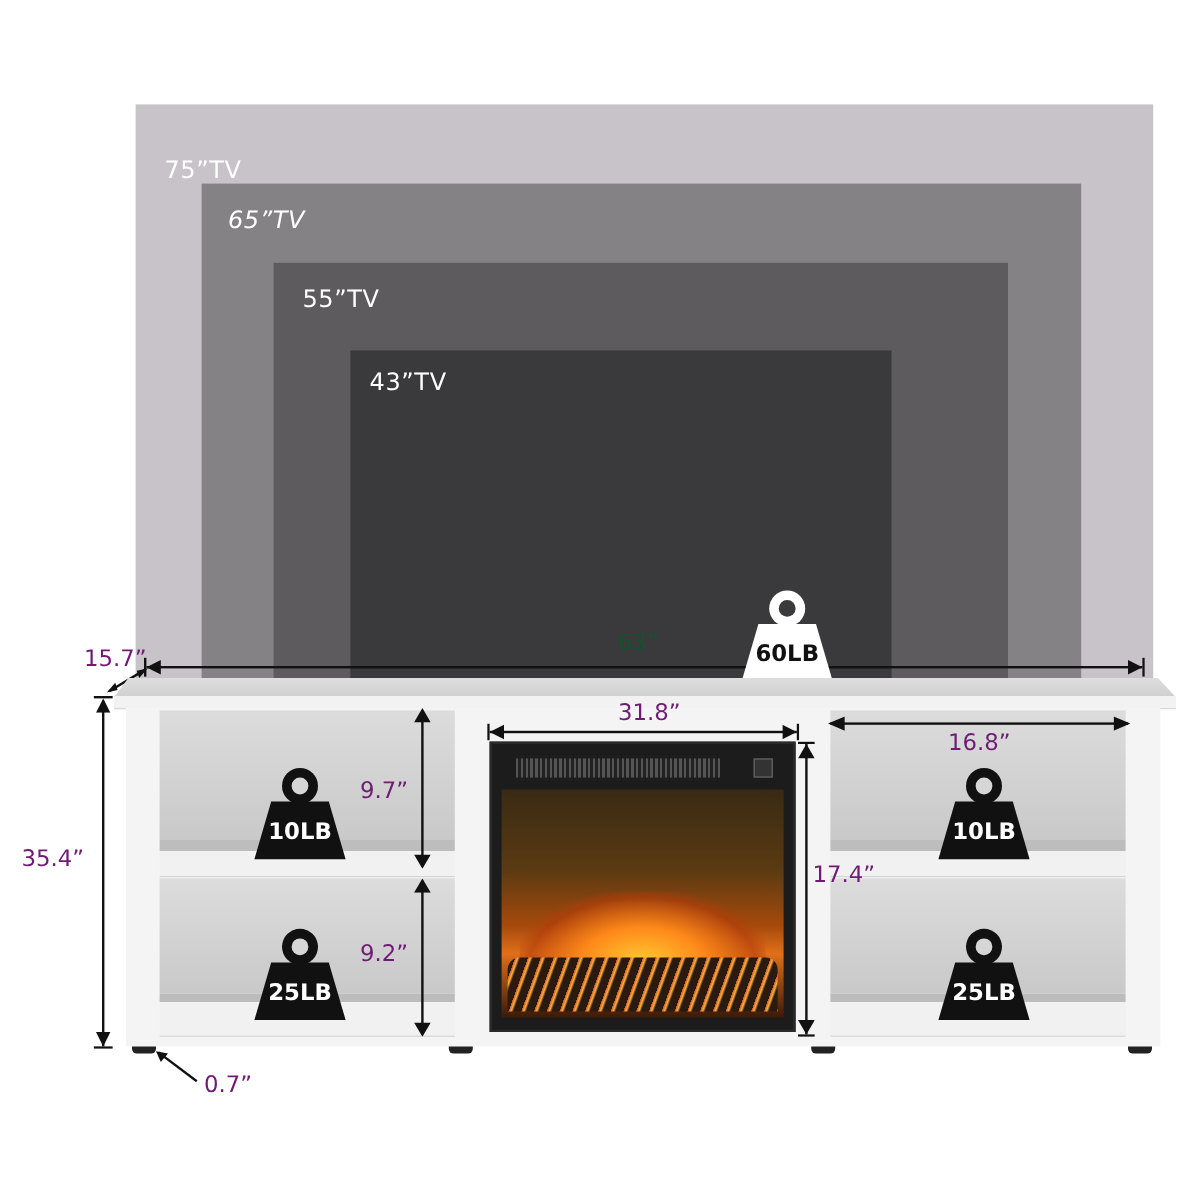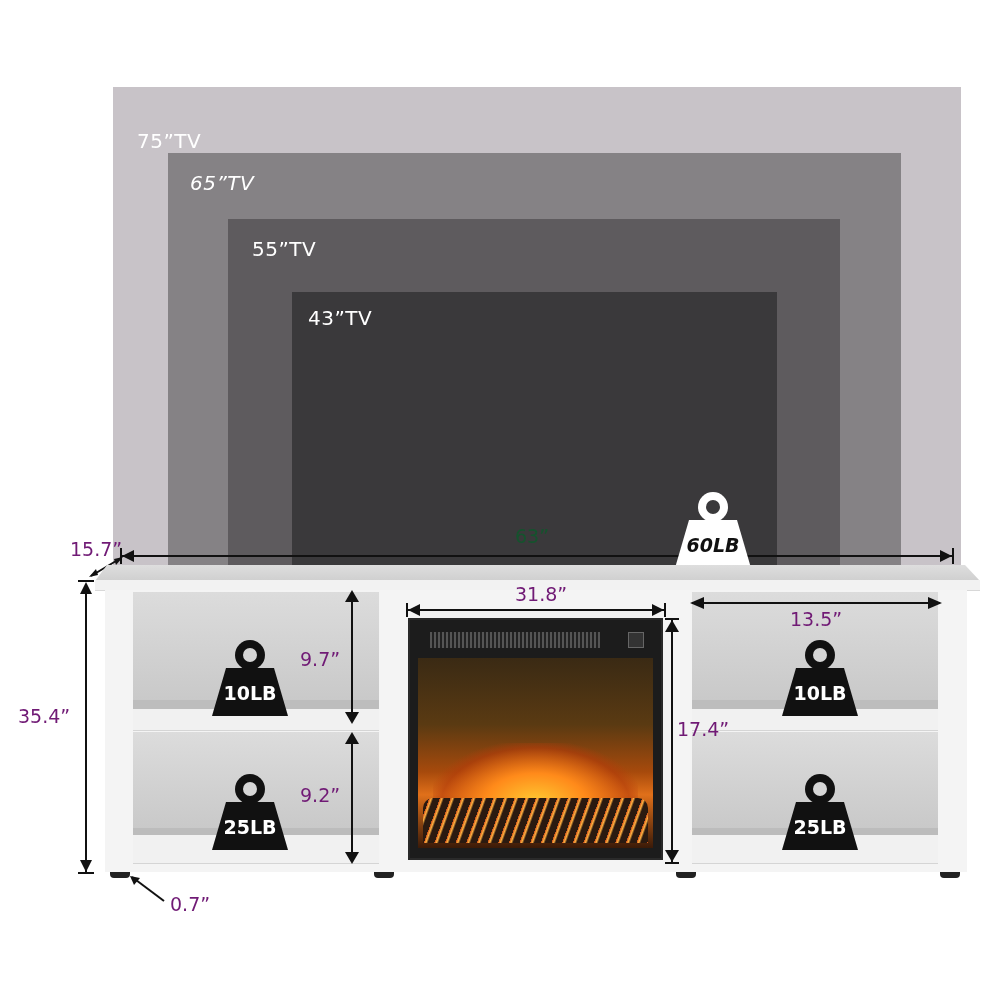--- a/index.html
+++ b/index.html
@@ -19,36 +19,36 @@
 
 <div class="tv" style="left:113px;top:87px;width:848px;height:480px;background:#c8c3c8;">
   <span class="tv-label" style="left:24px;top:18px;margin-top:24px;">75”TV</span>
 </div>
 <div class="tv" style="left:168px;top:153px;width:733px;height:414px;background:#858285;">
   <span class="tv-label" style="left:22px;top:18px;font-style:italic;">65”TV</span>
 </div>
 <div class="tv" style="left:228px;top:219px;width:612px;height:348px;background:#5e5b5e;">
   <span class="tv-label" style="left:24px;top:18px;">55”TV</span>
 </div>
-<div class="tv" style="left:292px;top:292px;width:485px;height:275px;background:#3a393b;">
+<div class="tv" style="left:292px;top:292px;width:451px;height:275px;background:#3a393b;">
   <span class="tv-label" style="left:16px;top:14px;">43”TV</span>
 </div>
 
 <div class="abs" style="left:122px;top:555px;width:830px;height:2px;background:#111;"></div>
 <svg class="abs" style="left:120px;top:548px" width="16" height="16">
     <polygon points="2,8 14,2 14,14" fill="#111"></polygon>
     <rect x="0" y="0" width="2" height="16" fill="#111"></rect>
   </svg>
 <svg class="abs" style="left:938px;top:548px" width="16" height="16">
     <polygon points="14,8 2,2 2,14" fill="#111"></polygon>
     <rect x="14" y="0" width="2" height="16" fill="#111"></rect>
   </svg>
 <span class="dim" style="left:515px;top:525px;color:#14532d;font-size:19px;">63”</span>
 
-<div class="weight" style="left:673px;top:490px;font-style:italic;">
+<div class="weight" style="left:616px;top:490px;">
   <svg width="80" height="80" style="position:absolute;left:0;top:0">
     <circle cx="40" cy="17" r="15" fill="#fff"></circle>
     <circle cx="40" cy="17" r="7" fill="#3a393b"></circle>
     <path d="M16 30 H64 L78 78 H2 Z" fill="#fff"></path>
   </svg>
   <span class="wlabel" style="color:#111;">60LB</span>
 </div>
 
 <span class="dim" style="left:70px;top:538px;">15.7”</span>
 <svg class="abs" style="left:88px;top:555px" width="36" height="24">
@@ -142,21 +142,21 @@
   </svg>
 <span class="dim" style="left:677px;top:718px;">17.4”</span>
 
 <div class="abs" style="left:692px;top:602px;width:248px;height:2px;background:#111;"></div>
 <svg class="abs" style="left:690px;top:596px" width="14" height="14">
     <polygon points="0,7 14,1 14,13" fill="#111"></polygon>
   </svg>
 <svg class="abs" style="left:928px;top:596px" width="14" height="14">
     <polygon points="14,7 0,1 0,13" fill="#111"></polygon>
   </svg>
-<span class="dim" style="left:790px;top:608px;">13.5”</span>
+<span class="dim" style="left:790px;top:608px;">16.8”</span>
 
 <div class="weight" style="left:210px;top:638px;">
   <svg width="80" height="80" style="position:absolute;left:0;top:0">
     <circle cx="40" cy="17" r="15" fill="#111"></circle>
       <circle cx="40" cy="17" r="7" fill="#d6d6d6"></circle>
     <path d="M16 30 H64 L78 78 H2 Z" fill="#111"></path>
   </svg>
   <span class="wlabel" style="color:#fff;">10LB</span>
 </div>
 <div class="weight" style="left:210px;top:772px;">

